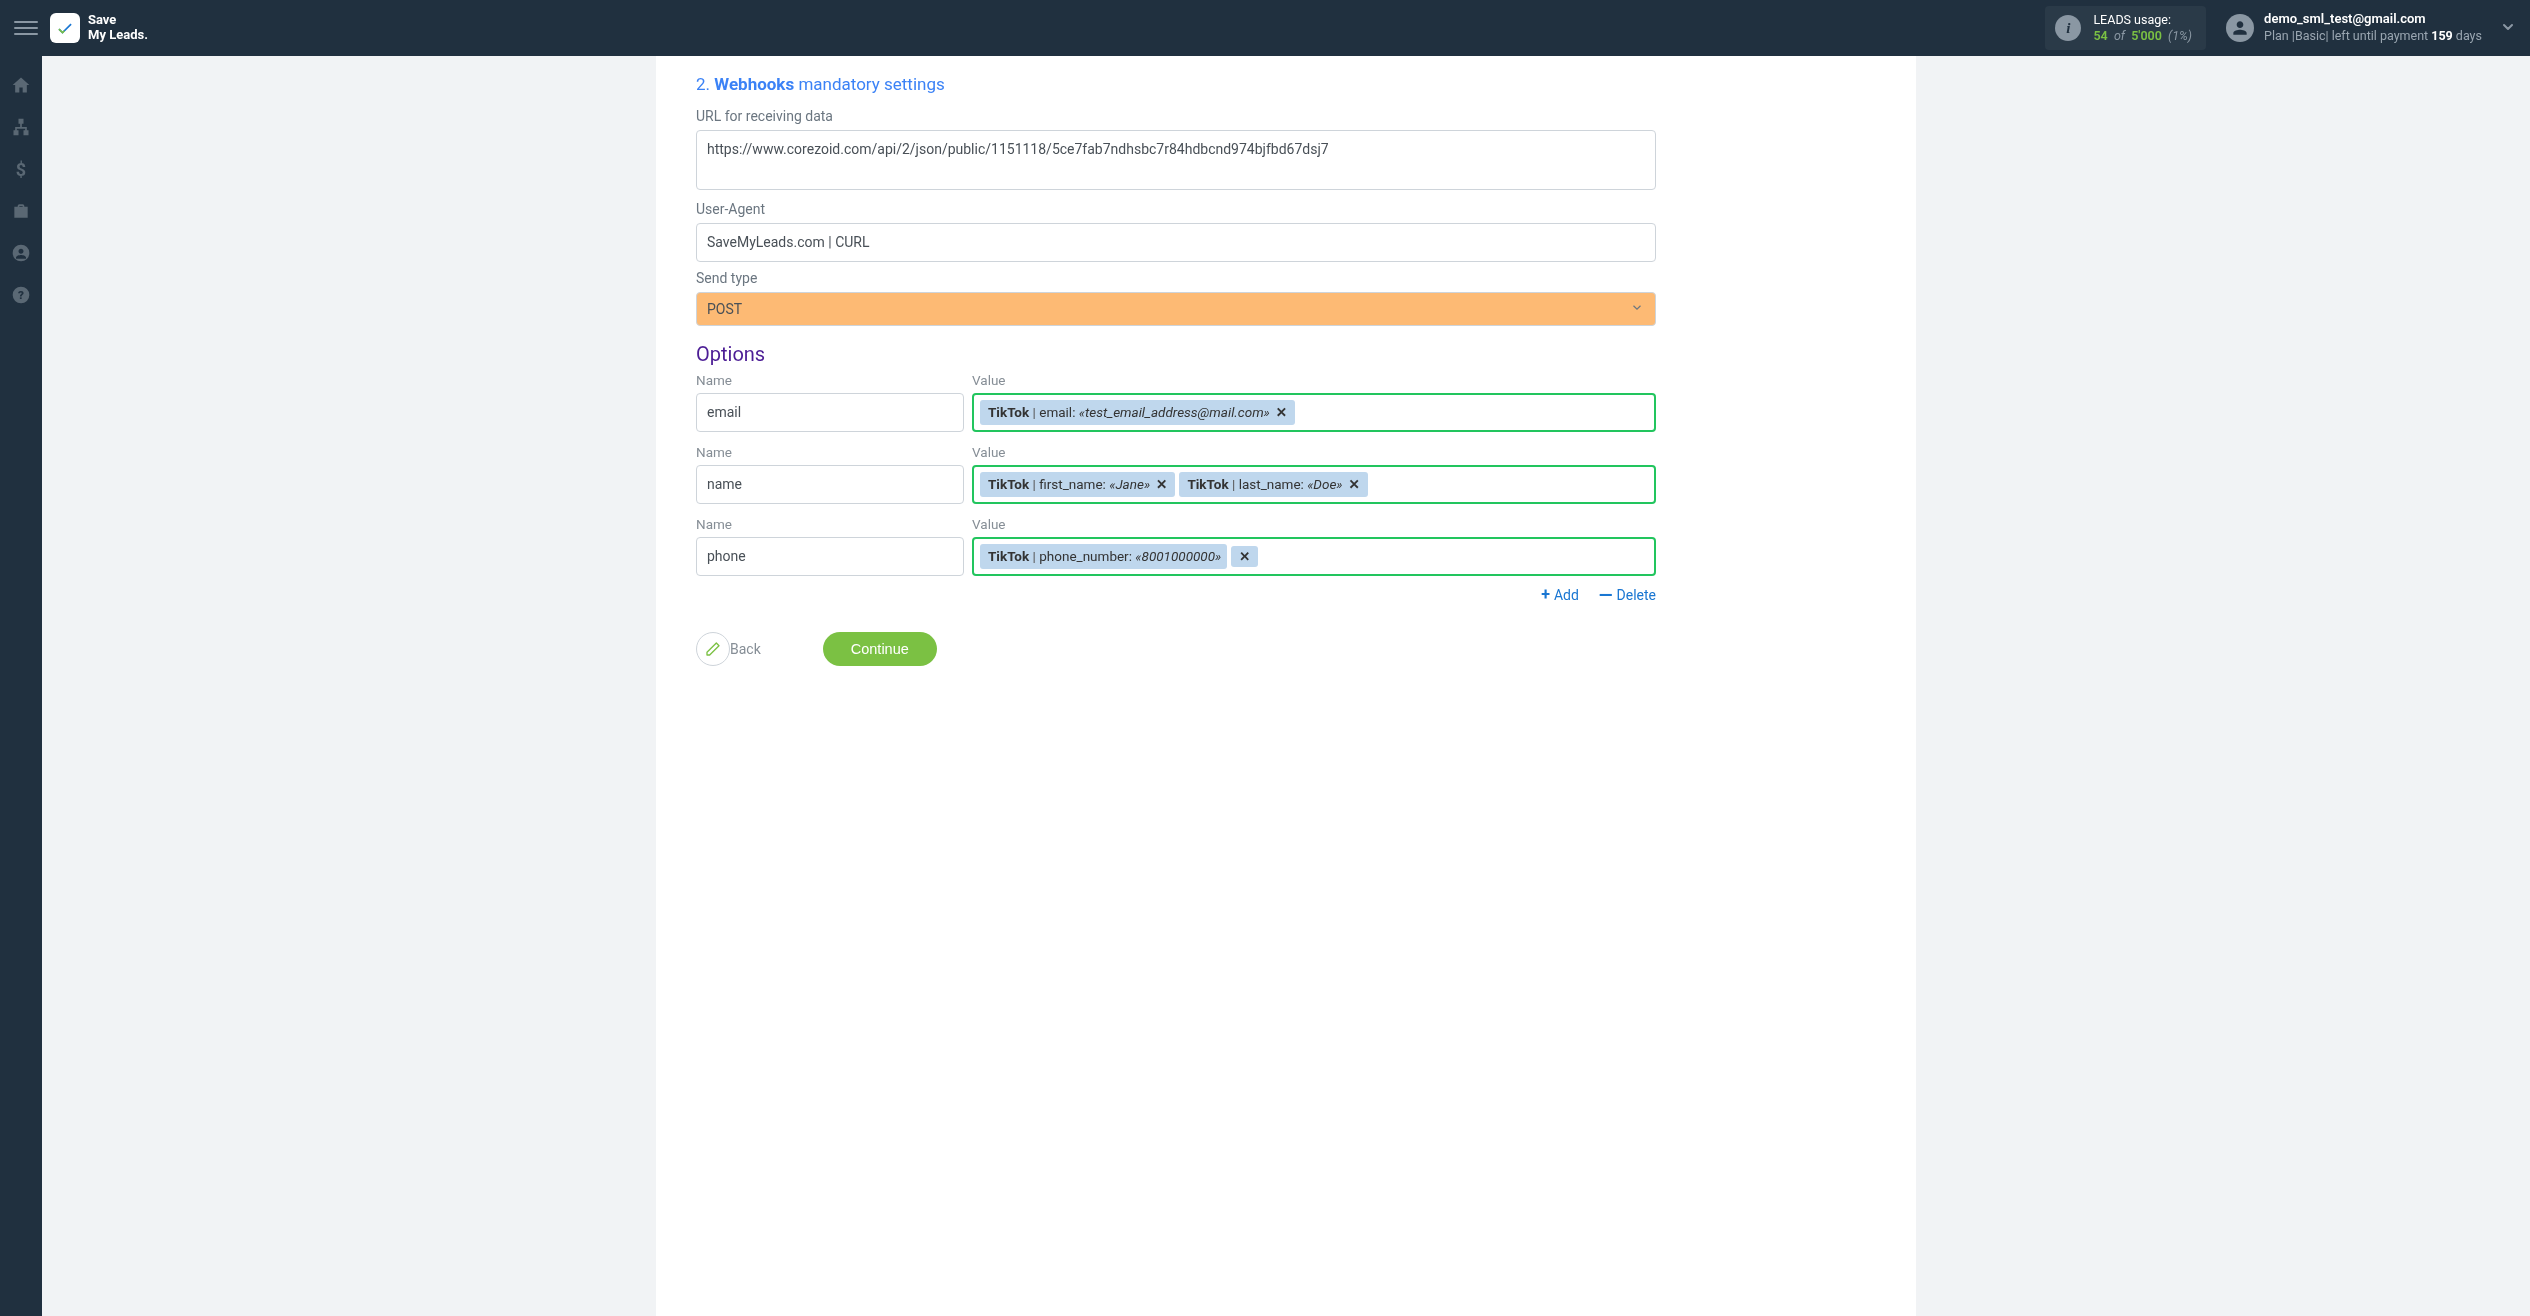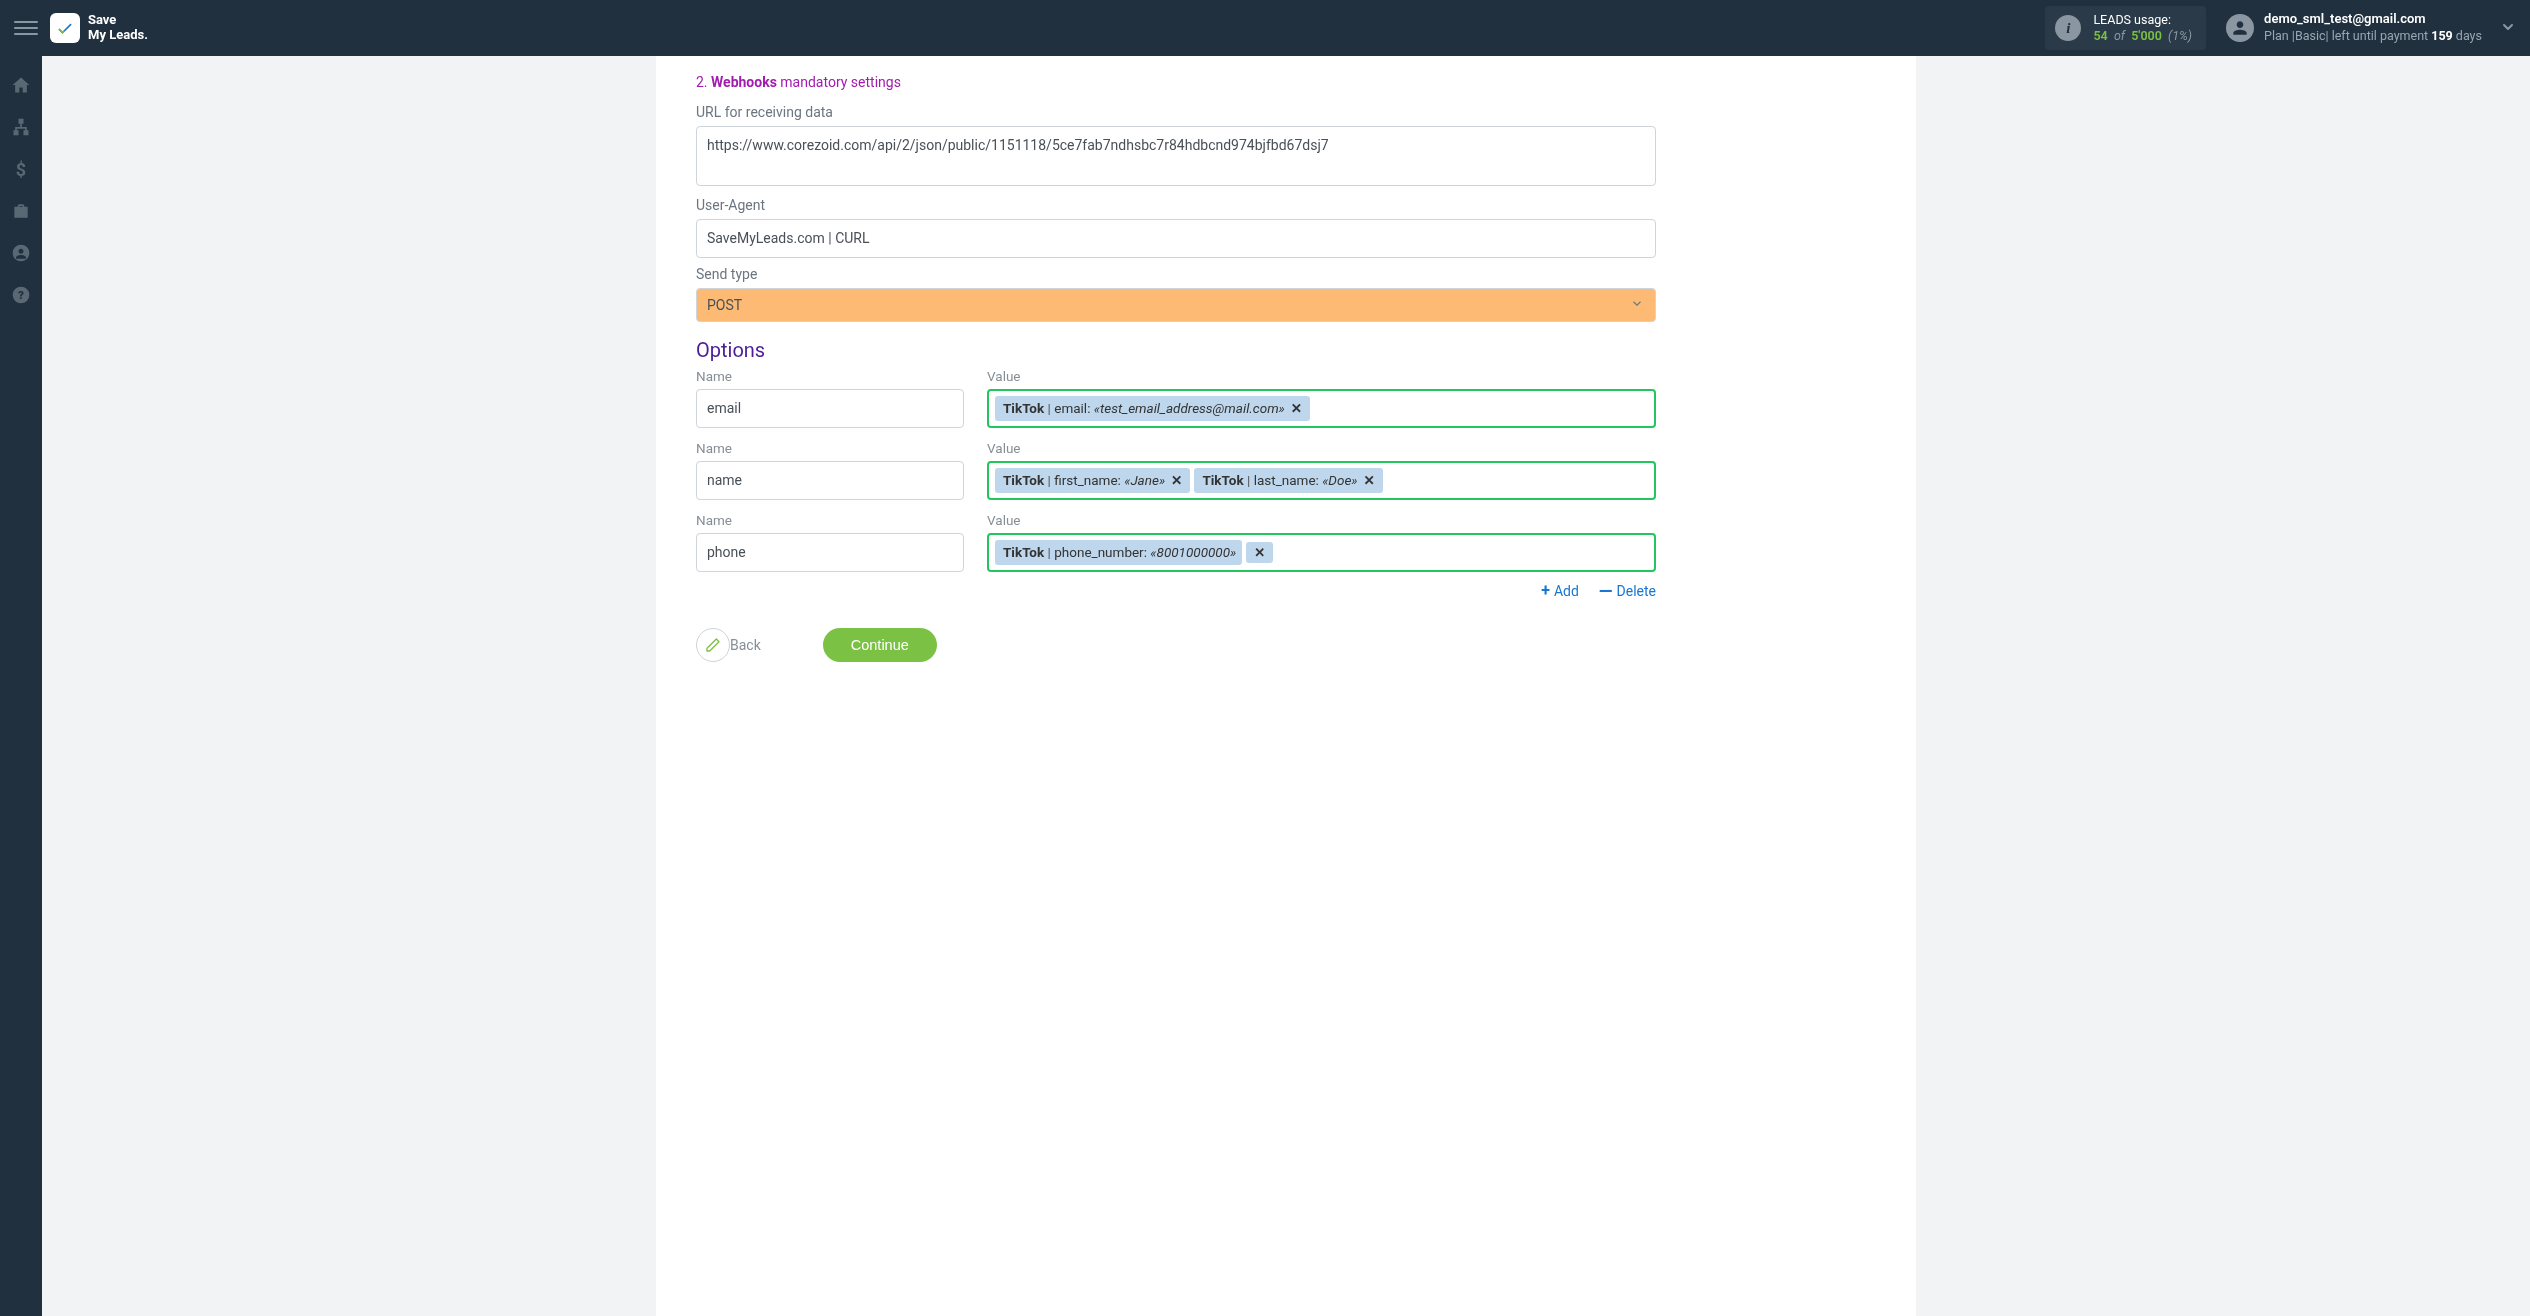--- a/index.html
+++ b/index.html
@@ -30,38 +30,38 @@
     
     .shell { display: flex; min-height: calc(100vh - 52px); }
     .sidebar { width: 42px; background: #20303f; padding-top: 18px; display: flex; flex-direction: column; align-items: center; gap: 20px; }
     .side-icon { width: 22px; height: 22px; color: #5a6874; cursor: pointer; display: flex; align-items: center; justify-content: center; }
     .side-icon svg { width: 20px; height: 20px; fill: currentColor; }
     .side-icon.dollar { font-size: 18px; font-weight: 700; }
     
     .main { flex: 1; display: flex; justify-content: center; }
     .card { background: #fff; width: 1260px; max-width: 100%; padding: 18px 260px 40px 40px; }
     
-    .section-title { font-size: 14px; color: #a21caf; margin-bottom: 14px; }
+    .section-title { font-size: 17px; color: #3b82f6; margin-bottom: 14px; }
     .section-title .num { font-weight: 400; }
     .section-title .word { font-weight: 700; }
     .section-title .rest { font-weight: 400; }
     
     .field-label { font-size: 14px; color: #6b7680; margin-bottom: 6px; margin-top: 8px; }
     .field-label:first-of-type { margin-top: 0; }
     .text-input { width: 100%; border: 1px solid #ced4da; border-radius: 4px; padding: 8px 10px; font-size: 14px; color: #495057; background: #fff; line-height: 1.5; font-family: inherit; }
     .text-input.multiline { min-height: 58px; resize: none; word-break: break-all; }
     
     .select-wrap { position: relative; }
     .select { width: 100%; border: 1px solid #ced4da; border-radius: 4px; padding: 8px 10px; font-size: 14px; color: #495057; background: #fdba74; cursor: pointer; }
     .select-caret { position: absolute; right: 12px; top: 50%; transform: translateY(-50%); pointer-events: none; color: #6b7680; }
     .select-caret svg { width: 14px; height: 14px; }
     
     .options-head { font-size: 20px; color: #4c1d95; margin-top: 16px; margin-bottom: 6px; }
     
-    .opt-row { display: flex; gap: 23px; margin-bottom: 12px; align-items: center; }
+    .opt-row { display: flex; gap: 8px; margin-bottom: 12px; align-items: center; }
     .opt-col-name { width: 268px; flex-shrink: 0; }
     .opt-col-value { flex: 1; min-width: 0; }
     .col-label { font-size: 13.5px; color: #868e96; margin-bottom: 5px; }
     
     .tag-box { width: 100%; border: 2px solid #22c55e; border-radius: 4px; padding: 5px 6px; background: #fff; display: flex; flex-wrap: wrap; gap: 4px; align-items: center; min-height: 38px; cursor: text; }
     .tag { background: #bfd7ed; color: #333; border-radius: 3px; padding: 3px 6px 3px 8px; font-size: 13.5px; display: inline-flex; align-items: center; gap: 4px; flex-wrap: wrap; line-height: 1.4; }
     .tag .src { font-weight: 700; }
     .tag .sep { color: #555; }
     .tag .fld { color: #333; }
     .tag .val { font-style: italic; color: #333; }

